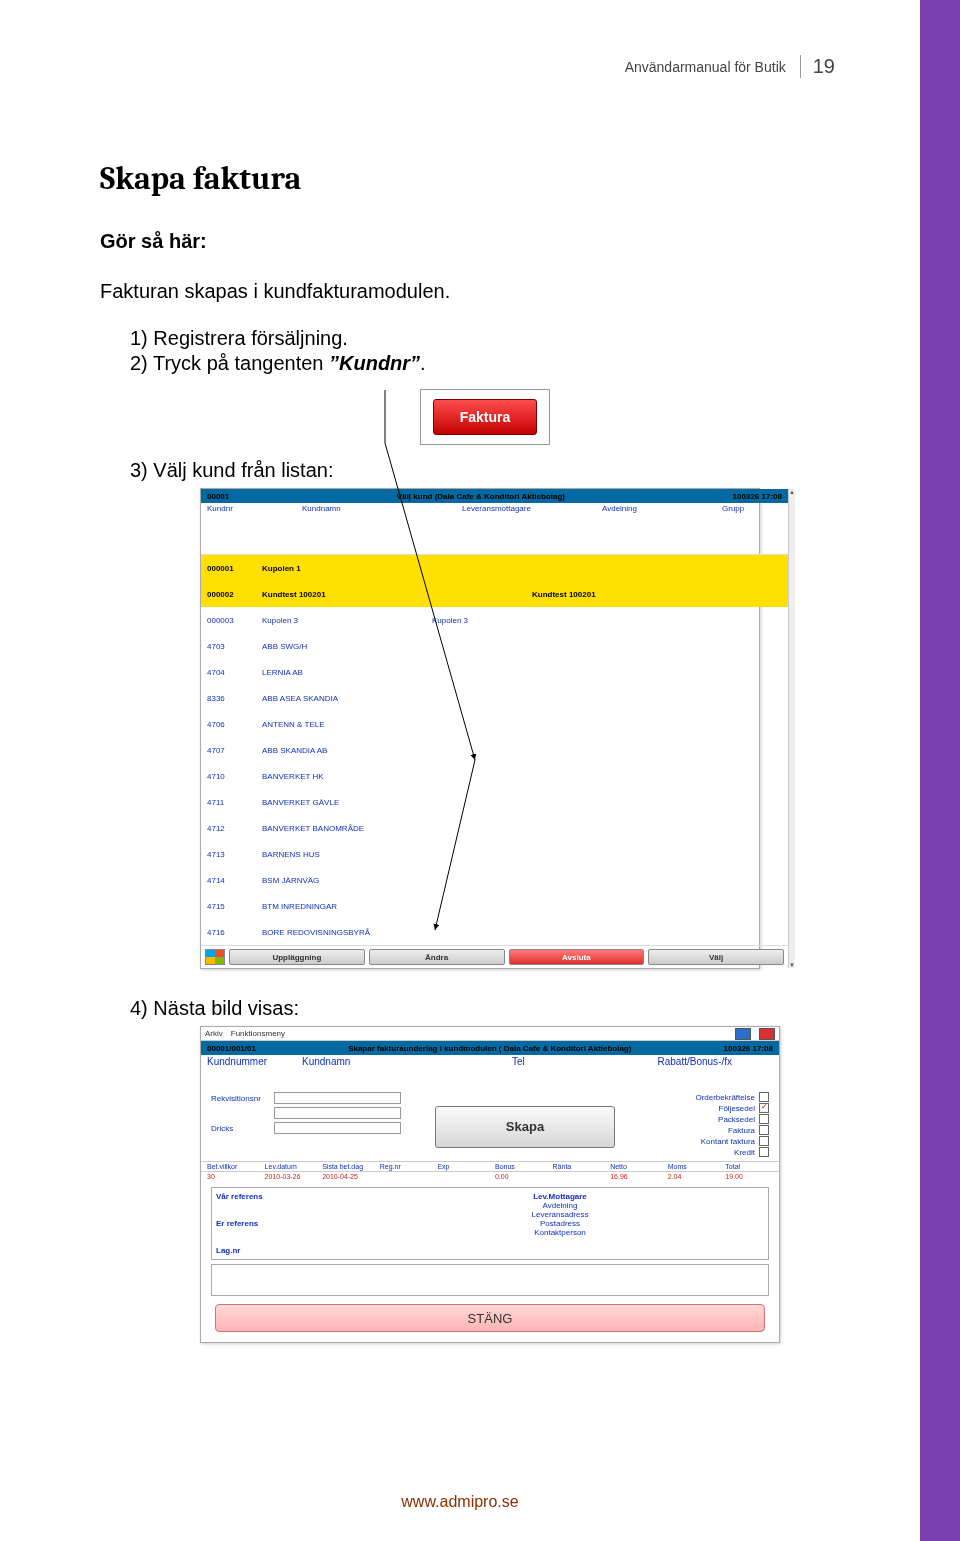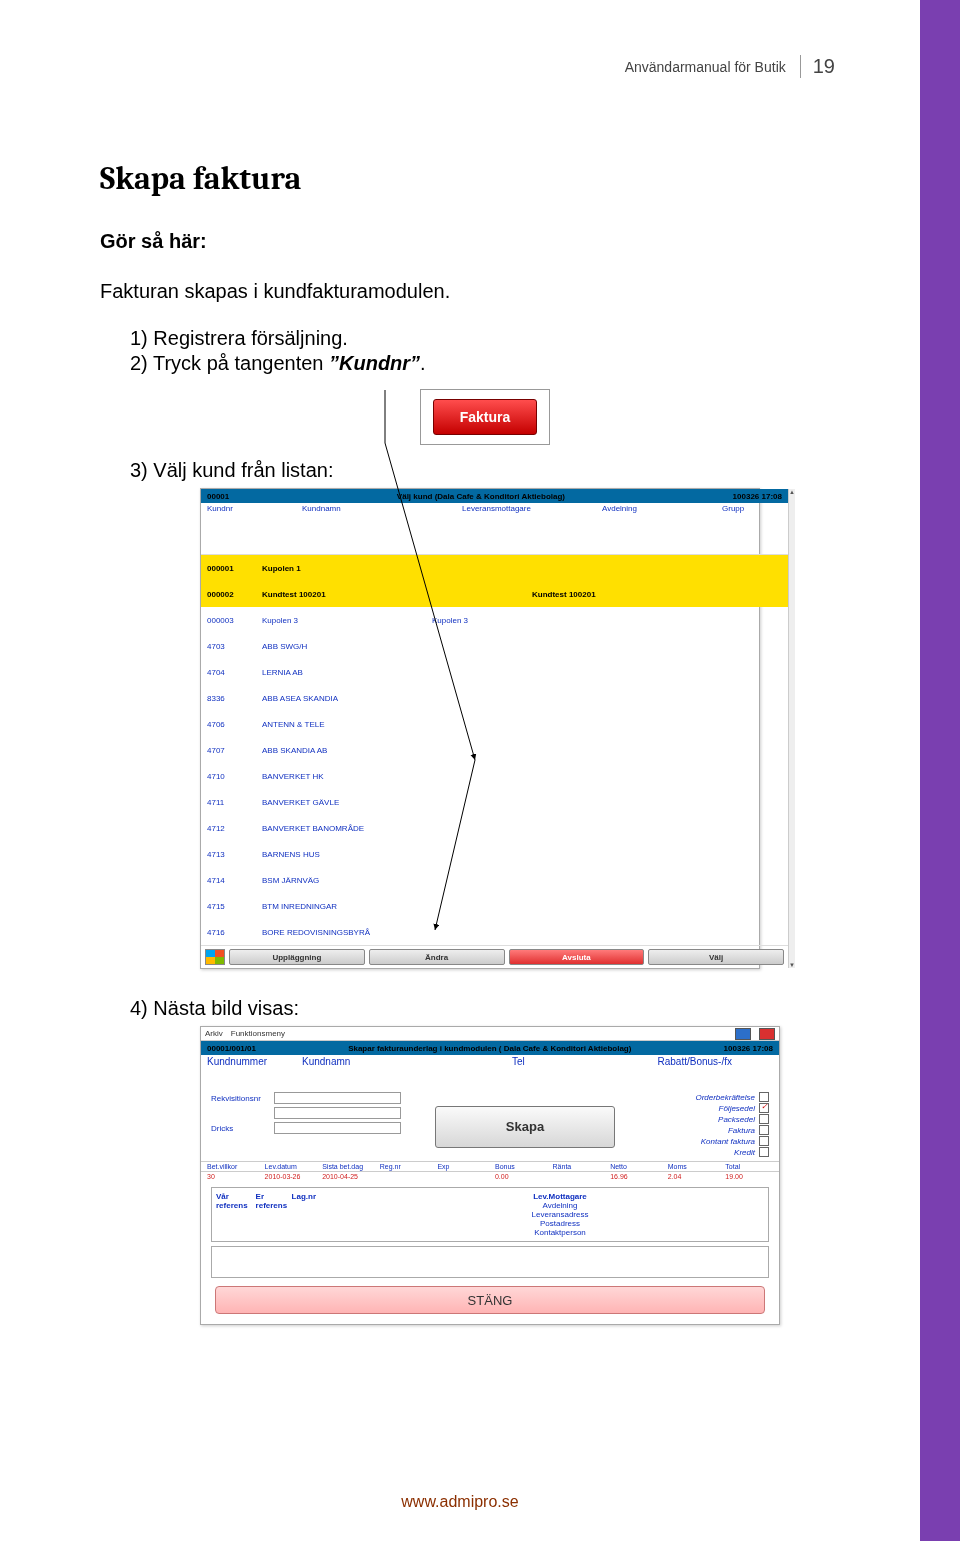--- a/index.html
+++ b/index.html
@@ -183,31 +183,31 @@
   .lbl-input .inp{flex:1;height:12px;border:1px solid #999;background:#fff;}
 
   .skapa-btn{
     width:180px;height:42px;margin:4px auto 0;
     background: linear-gradient(#fafafa,#d7d7d7);
     border:1px solid #777; border-radius:3px;
     display:flex;align-items:center;justify-content:center;
     color:#333;font-weight:bold;font-size:13px;
   }
   .rightcol{width:120px;display:flex;flex-direction:column;gap:1px;font-size:8px;color:#1030c0;}
-  .rightcol .rline{display:flex;justify-content:flex-end;align-items:center;gap:4px;font-style:italic;}
+  .rightcol .rline{display:flex;justify-content:flex-end;align-items:center;gap:4px;}
   .rightcol .chk{width:10px;height:10px;border:1px solid #666;display:inline-block;background:#fff;}
   .rightcol .chk.on::after{content:"✓";font-size:8px;color:#c00;position:relative;top:-2px;left:1px;}
 
   .gridhead{display:flex;font-size:7px;color:#1030c0;border-top:1px solid #ccc;border-bottom:1px solid #ccc;padding:1px 6px;gap:10px;}
   .gridhead span{flex:1;}
   .gridrow{display:flex;font-size:7px;color:#d02020;padding:1px 6px;gap:10px;height:11px;}
   .gridrow span{flex:1;}
 
   .refbox{border:1px solid #aaa;margin:4px 10px;padding:4px;display:flex;gap:40px;font-size:8px;color:#1030c0;}
-  .refbox .lcol{width:100px;display:flex;gap:2px;}
+  .refbox .lcol{width:100px;display:flex;flex-direction:column;gap:18px;}
   .refbox .mcol{flex:1;text-align:center;}
   .refbox .mhead{font-weight:bold;}
 
   .bigblock{border:1px solid #aaa;margin:4px 10px;height:32px;}
 
   .stang-btn{
     margin:8px 14px 10px;
     height:28px;
     background: linear-gradient(#ffd7d7,#ffb4b4);
     border:1px solid #c77;border-radius:4px;

